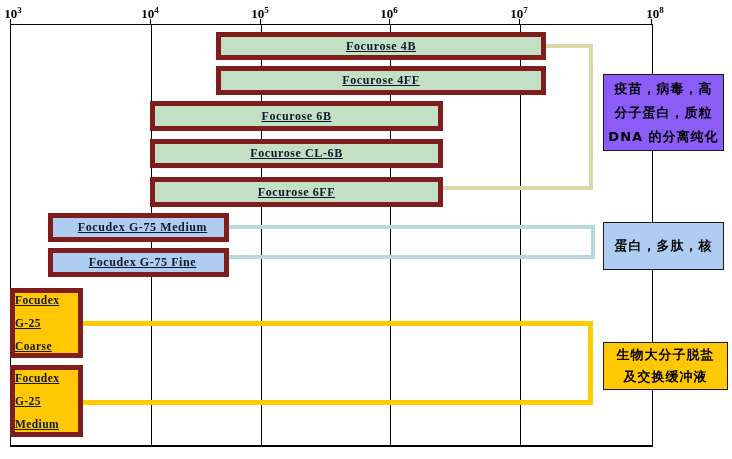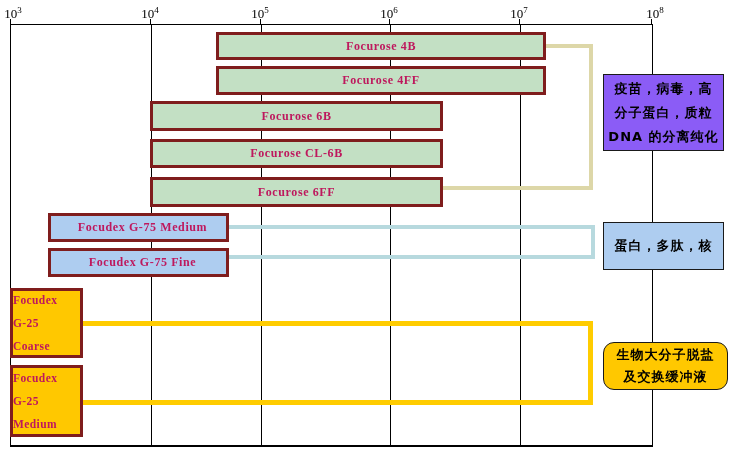--- a/index.html
+++ b/index.html
@@ -8,44 +8,44 @@
     font-family:"Liberation Serif","DejaVu Serif",serif;
   }
   .plot{
     position:absolute;left:10px;top:24px;width:641px;height:420px;
     border:1px solid #000;border-bottom-width:2px;background:#fff;
   }
   .grid{position:absolute;top:0;bottom:0;width:1px;background:#000;}
   .tick{position:absolute;top:19px;width:1px;height:5px;background:#000;}
   .axis-label{
     position:absolute;top:2px;transform:translateX(-50%);
-    font-size:13px;font-weight:normal;color:#000;white-space:nowrap;line-height:16px;
+    font-size:13px;font-weight:bold;color:#000;white-space:nowrap;line-height:16px;
   }
   .axis-label sup{font-size:9px;}
   .seg{position:absolute;z-index:2;}
   .bar{
-    position:absolute;z-index:3;border:3px solid #7f1d1d;box-sizing:border-box;
+    position:absolute;z-index:3;border:5px solid #7f1d1d;box-sizing:border-box;
     display:flex;align-items:center;justify-content:center;
-    font-weight:bold;font-size:12px;color:#be185d;letter-spacing:0.6px;white-space:nowrap;
+    font-weight:bold;font-size:12px;color:#0f172a;letter-spacing:0.6px;white-space:nowrap;text-decoration:underline;
   }
   .bar.green{background:#c3e0c4;}
   .bar.blue{background:#aecdf0;padding-left:8px;}
   .bar.yellow{
     background:#ffc800;flex-direction:column;align-items:flex-start;justify-content:center;
     font-size:11.5px;line-height:23px;letter-spacing:0.4px;
   }
   .callout{
     position:absolute;z-index:4;border:1px solid #1a1a1a;box-sizing:border-box;
     display:flex;flex-direction:column;align-items:center;justify-content:center;
     font-weight:bold;font-size:13px;color:#000;text-align:center;
     font-family:"DejaVu Sans","Liberation Sans",sans-serif;line-height:24px;letter-spacing:1px;
   }
   .callout.green{background:#8b5cf6;}
   .callout.blue{background:#aecdf0;line-height:22px;}
-  .callout.yellow{background:#ffc800;line-height:22px;border-radius:11px;}
+  .callout.yellow{background:#ffc800;line-height:22px;}
 </style>
 </head>
 <body>
 
 <div class="stage">
 
   <div class="plot">
     <div class="grid" style="left:140px;"></div>
     <div class="grid" style="left:250px;"></div>
     <div class="grid" style="left:379px;"></div>

